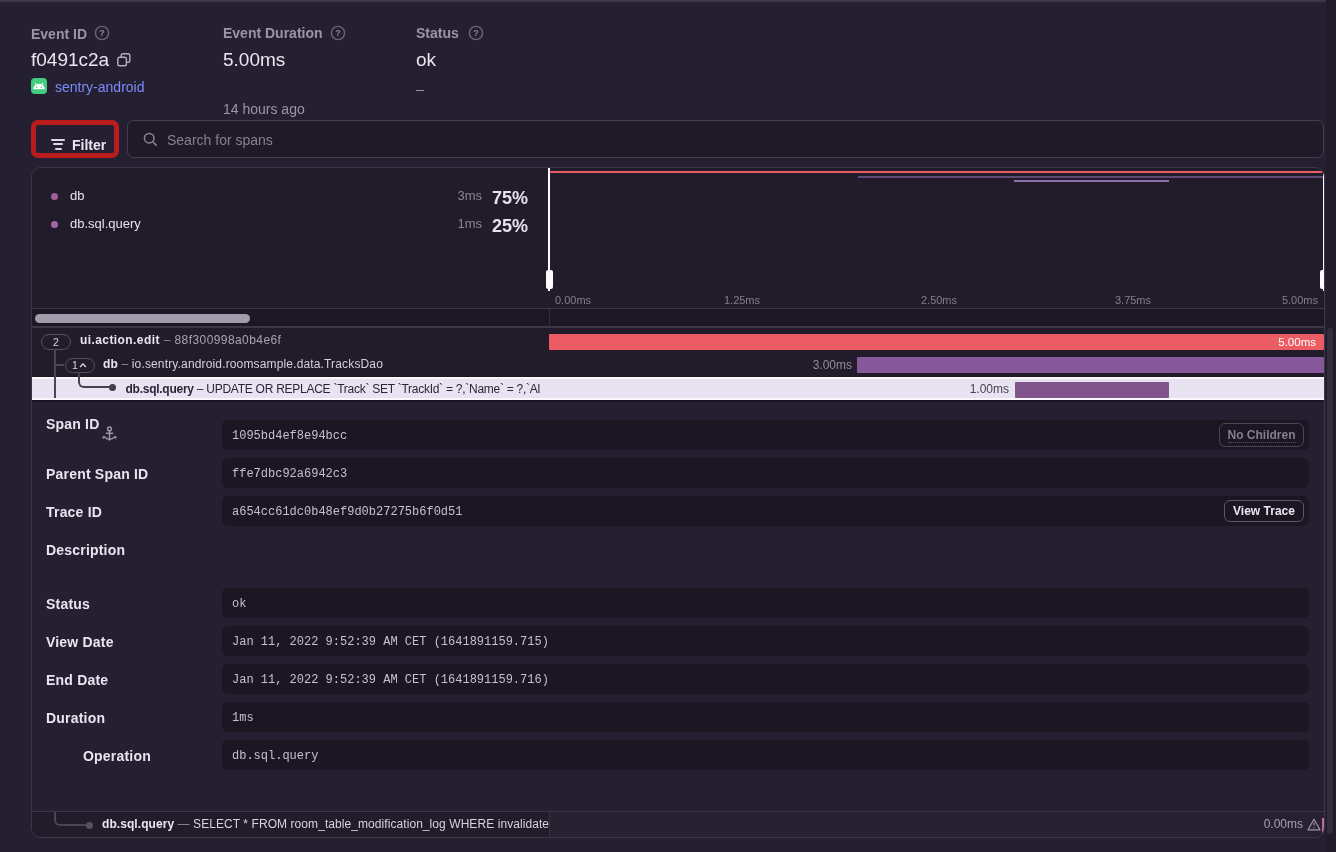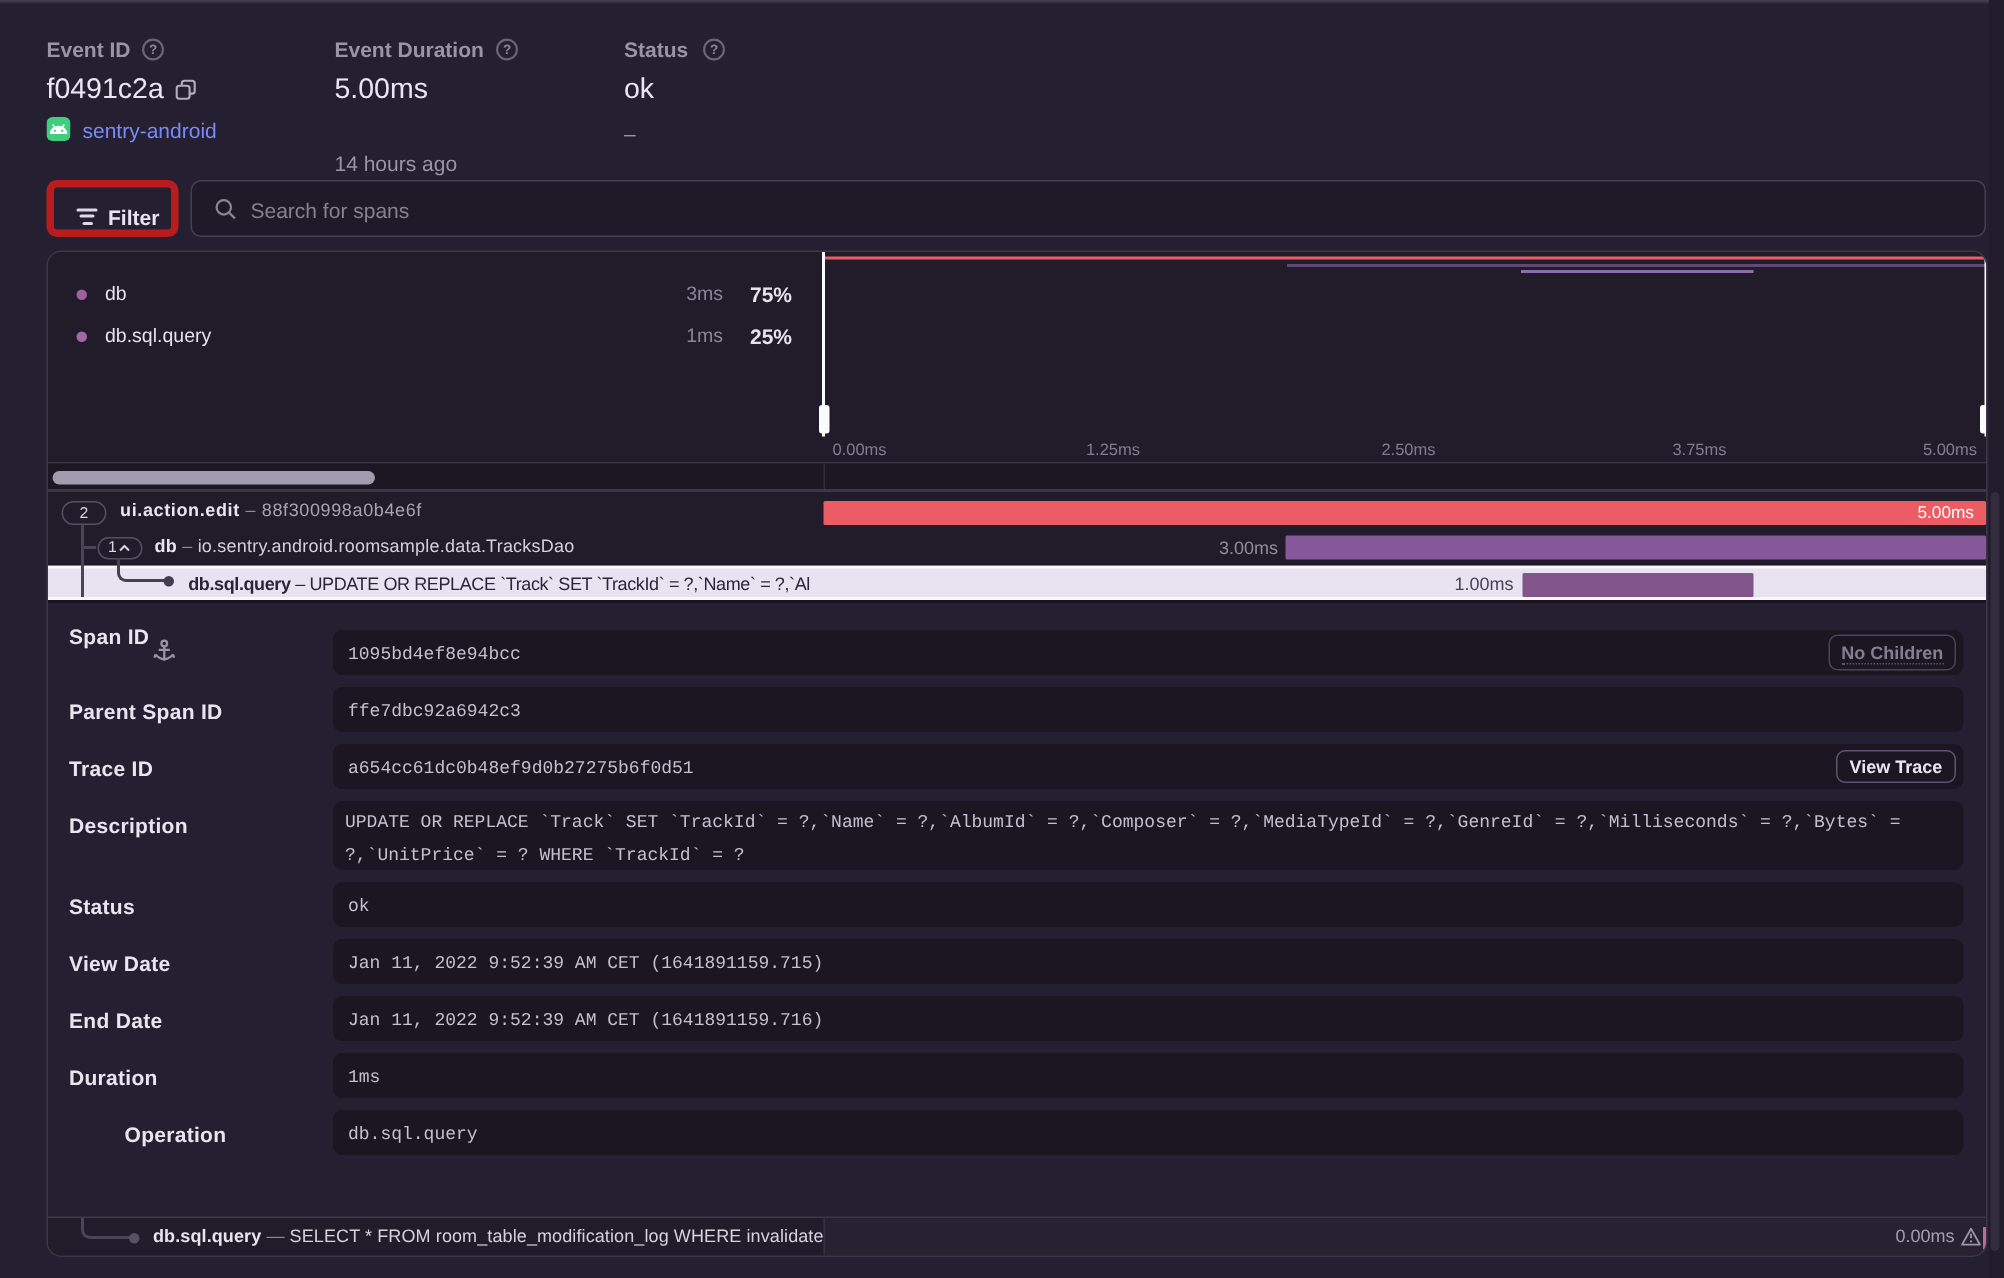--- a/index.html
+++ b/index.html
@@ -20,21 +20,21 @@
   .stext { position:absolute; left:39px; top:11px; font-size:14px; color:#87808f; }
   
   .panel { left:31px; top:167px; width:1294px; height:671px; border:1px solid #3d3648; border-radius:10px; overflow:hidden; }
   .mono { font-family:"Liberation Mono", monospace; }
   .gutter { left:1325.5px; top:0; width:10.5px; height:852px; background:#211c29; }
   .gthumb { left:1327px; top:328px; width:6px; height:506px; background:#332c3e; border-radius:3px; }
   .axlab { font-size:11px; color:#837c8e; }
   .ldot { width:7px; height:7px; border-radius:50%; }
   .ltext { font-size:13px; color:#e6e1ec; }
   .lms { width:70px; text-align:right; font-size:13px; color:#8b8496; }
-  .lpct { width:56px; text-align:right; font-size:14px; font-weight:700; color:#e6e1ec; }
+  .lpct { width:56px; text-align:right; font-size:18px; font-weight:700; color:#e6e1ec; }
   .row { left:0; width:1292px; height:24px; }
   .pill { position:absolute; width:30px; height:15.5px; border:1.5px solid #564e63; border-radius:8px; font-size:10.5px; color:#d9d4e0; display:flex; align-items:center; justify-content:center; }
   .rtxt { position:absolute; top:0; height:24px; line-height:24px; font-size:12px; letter-spacing:0.1px; white-space:nowrap; }
   .rtxt b { font-weight:700; }
   .bar { height:16px; border-radius:1px; }
   .barlab { font-size:12px; color:#938c9e; width:100px; text-align:right; }
   .dlabel { left:14px; font-size:14px; font-weight:700; color:#e9e4ef; letter-spacing:0.2px; }
   .dblock { left:190px; width:1087px; height:30px; background:#1b1622; border-radius:6px; }
   .dval { position:absolute; left:10px; top:8.5px; font-size:12px; color:#c5bfd0; white-space:nowrap; }
   .nochild { left:1187px; top:255px; width:85px; height:24px; border:1px solid #4b4456; border-radius:6px; font-size:12px; font-weight:700; color:#857d90; display:flex; align-items:center; justify-content:center; }
@@ -172,23 +172,20 @@
   <div class="abs dlabel" style="top:580px;margin-left:37px;">Operation</div>
   <div class="abs dblock" style="top:252px;">
       <span class="mono dval">1095bd4ef8e94bcc</span>
     </div>
   <div class="abs dblock" style="top:290px;">
       <span class="mono dval">ffe7dbc92a6942c3</span>
     </div>
   <div class="abs dblock" style="top:328px;">
       <span class="mono dval">a654cc61dc0b48ef9d0b27275b6f0d51</span>
     </div>
-  <div class="abs dblock" style="top:366px; height:46px;">
-      <div class="mono dval" style="left:8px; top:4px; line-height:21.5px;">UPDATE OR REPLACE `Track` SET `TrackId` = ?,`Name` = ?,`AlbumId` = ?,`Composer` = ?,`MediaTypeId` = ?,`GenreId` = ?,`Milliseconds` = ?,`Bytes` =<br>?,`UnitPrice` = ? WHERE `TrackId` = ?</div>
-    </div>
   <div class="abs dblock" style="top:420px;">
       <span class="mono dval">ok</span>
     </div>
   <div class="abs dblock" style="top:458px;">
       <span class="mono dval">Jan 11, 2022 9:52:39 AM CET (1641891159.715)</span>
     </div>
   <div class="abs dblock" style="top:496px;">
       <span class="mono dval">Jan 11, 2022 9:52:39 AM CET (1641891159.716)</span>
     </div>
   <div class="abs dblock" style="top:534px;">

